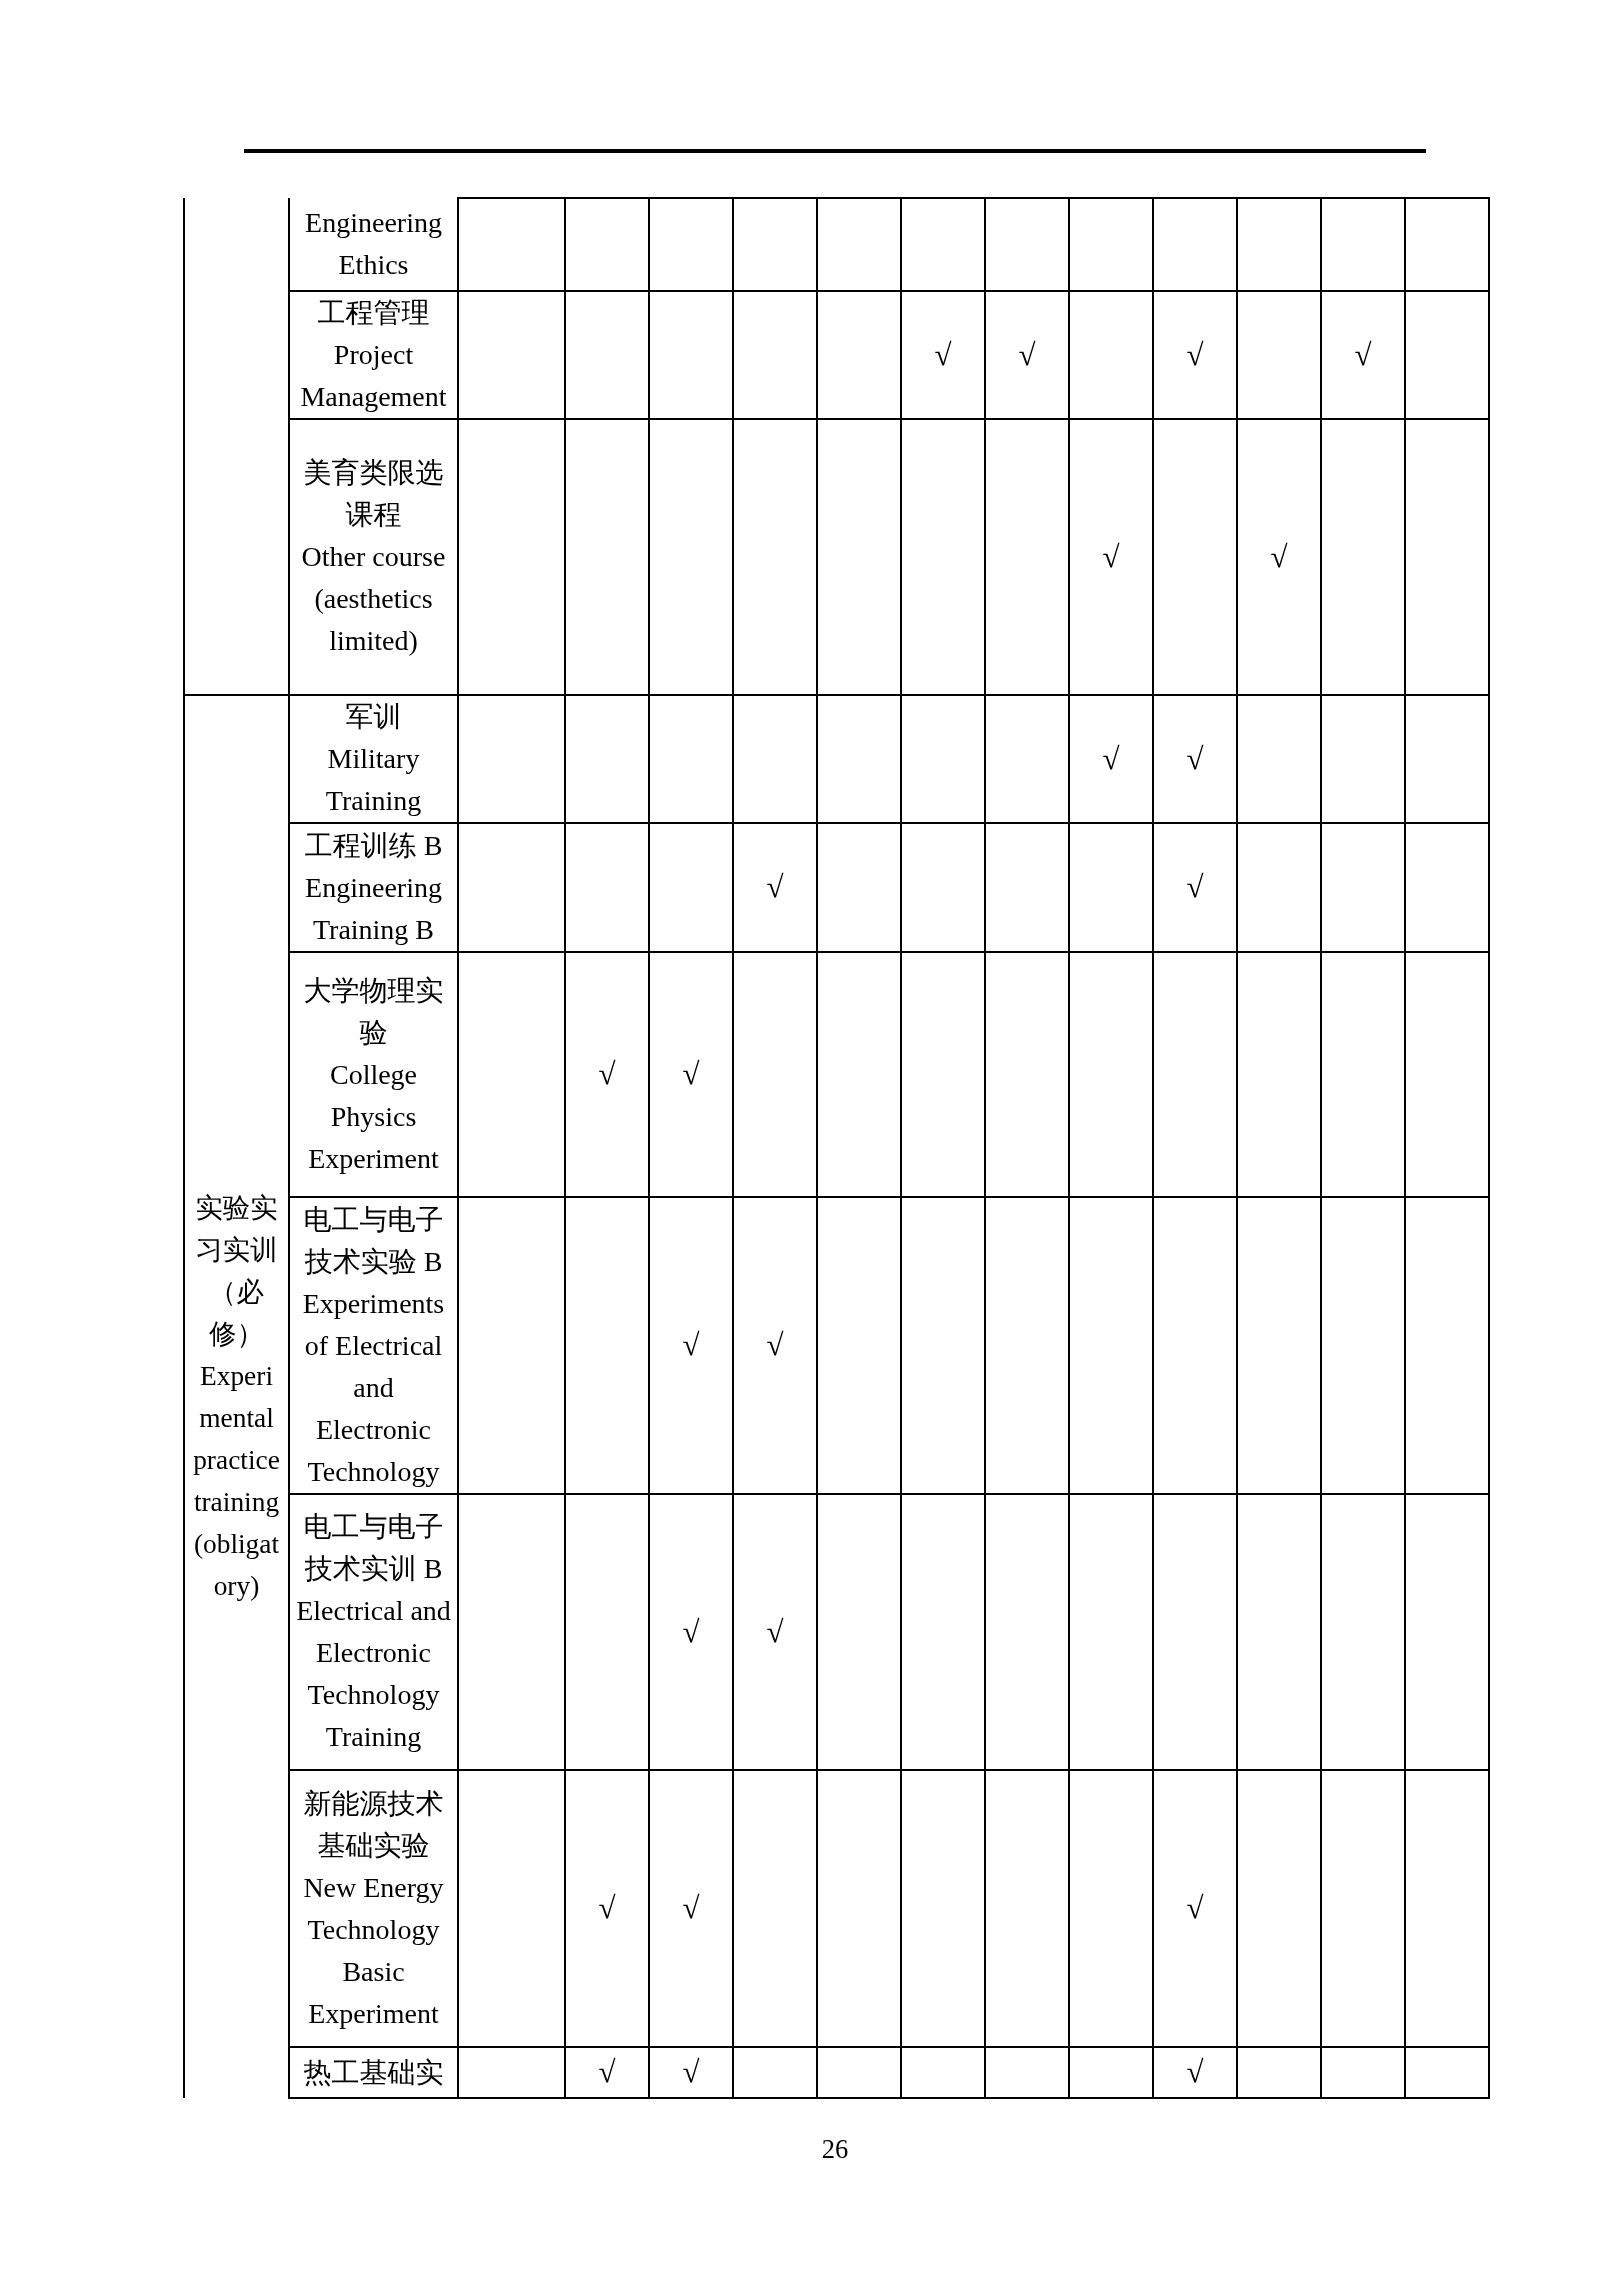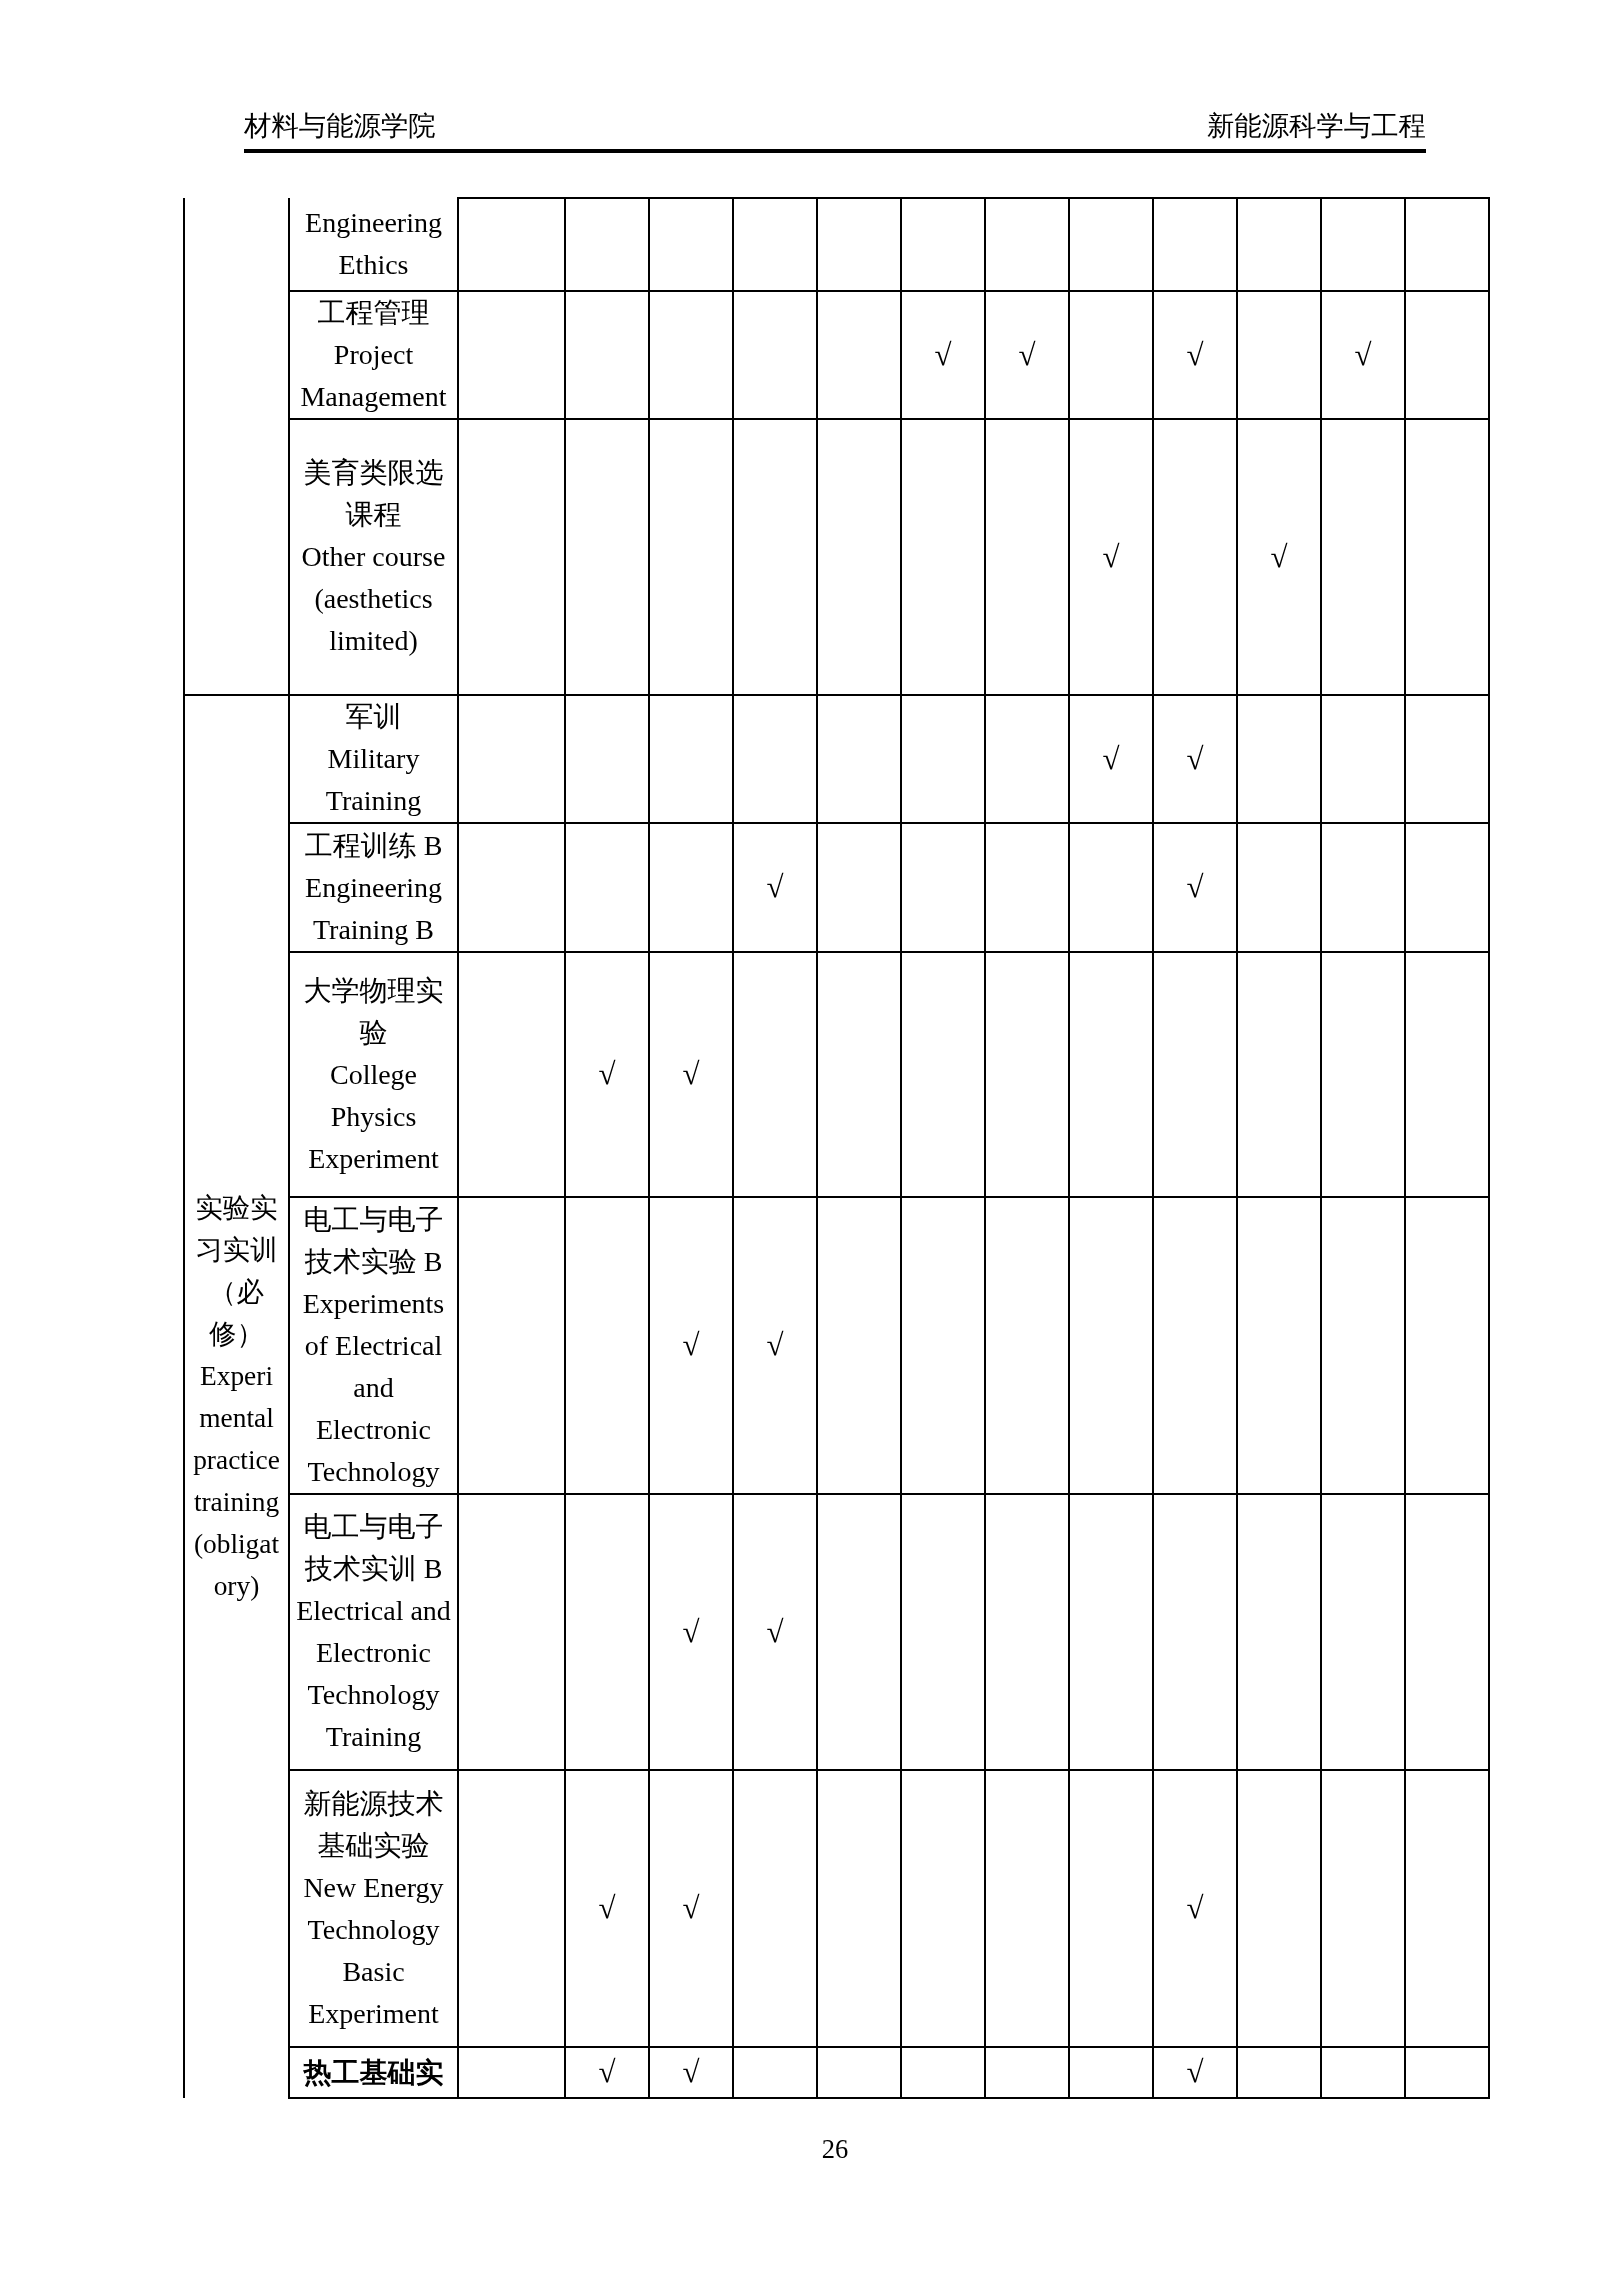--- a/index.html
+++ b/index.html
@@ -44,24 +44,20 @@
   .page-number{
     position:absolute;left:244px;top:2098px;width:1182px;
     text-align:center;font-size:26.5px;margin-top:36px;
   }
 </style>
 </head>
 <body>
 
 <div class="page">
 
-  <div class="doc-header">
-    <span>材料与能源学院</span>
-    <span>新能源科学与工程</span>
-  </div>
   <div class="header-rule"></div>
 
   <table class="matrix-table">
     <colgroup>
         <col style="width: 105px;">
         <col style="width: 169px;">
         <col style="width: 107px;">
         <col style="width: 84px;">
         <col style="width: 84px;">
         <col style="width: 84px;">
@@ -265,21 +261,21 @@
           <td class="check-cell"></td>
           <td class="check-cell"></td>
           <td class="check-cell"></td>
           <td class="check-cell"></td>
           <td class="check-cell"></td>
           <td class="check-cell"><span class="check-mark">√</span></td>
           <td class="check-cell"></td>
           <td class="check-cell"></td>
           <td class="check-cell"></td>
         </tr>
-        <tr style="height: 51px; font-weight: bold;">
+        <tr style="height: 51px;">
           <td class="course-cell">
             <div class="ln">热工基础实</div>
           </td>
           <td class="check-cell"></td>
           <td class="check-cell"><span class="check-mark">√</span></td>
           <td class="check-cell"><span class="check-mark">√</span></td>
           <td class="check-cell"></td>
           <td class="check-cell"></td>
           <td class="check-cell"></td>
           <td class="check-cell"></td>

